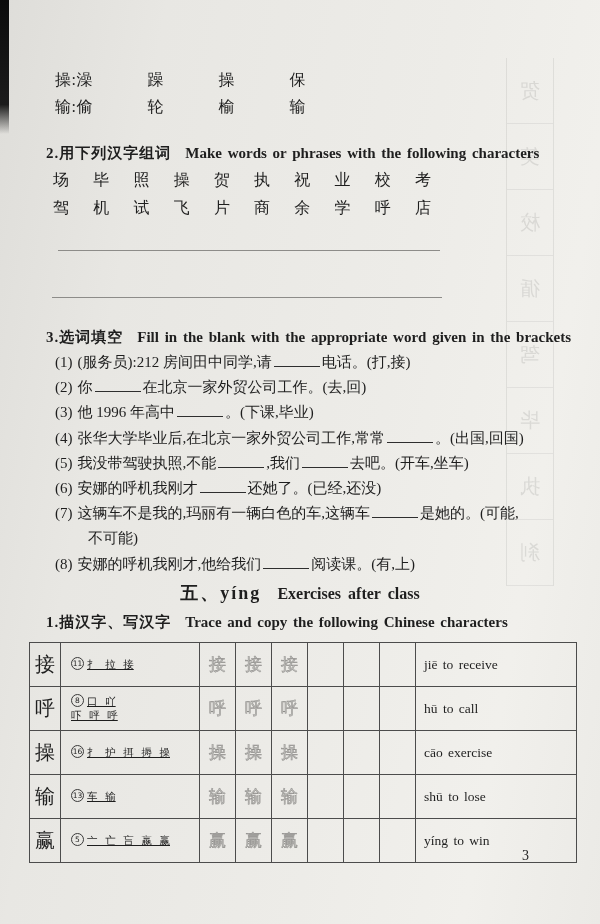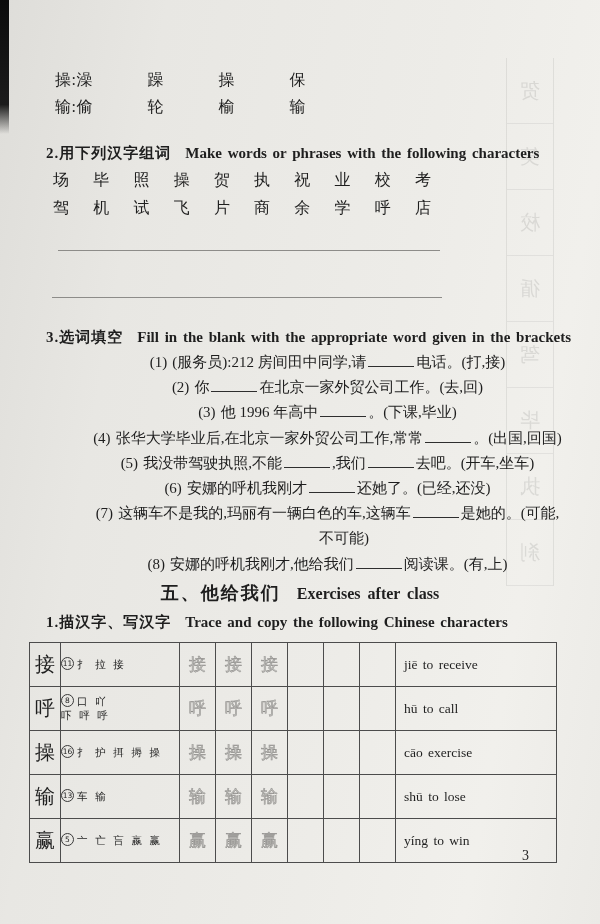--- a/index.html
+++ b/index.html
@@ -23,33 +23,33 @@
   .sec-head .zh{font-weight:bold;letter-spacing:1px;}
   .sec-head .en{font-weight:bold;margin-left:14px;word-spacing:2px;}
   
   .charbank{position:absolute;top:170px;left:52px;width:380px;font-size:16px;}
   .charbank-row{display:flex;justify-content:space-between;height:28px;}
   .charbank-row span{width:18px;text-align:center;}
   
   .answer-line{position:absolute;height:0;border-top:1.5px solid #8d8c89;}
   
   .ex-items{position:absolute;top:350px;left:55px;width:545px;font-size:15px;line-height:25.2px;}
-  .ex-line{white-space:nowrap;text-align:center;}
+  .ex-line{white-space:nowrap;}
   .ex-line .inum{margin-right:5px;}
   .blank{display:inline-block;width:46px;height:13px;border-bottom:1px solid #2e2e2e;margin:0 2px;}
   .cont-line{padding-left:33px;}
   
   .big-head{position:absolute;top:581px;left:0;width:100%;text-align:center;white-space:nowrap;}
   .big-head .zh{font-weight:bold;font-size:18px;letter-spacing:2px;}
   .big-head .en{font-weight:bold;font-size:16px;margin-left:16px;word-spacing:3px;margin-top:42px;}
   
   .trace-table{position:absolute;top:642px;left:29px;border-collapse:collapse;table-layout:fixed;}
   .trace-table td{border:1px solid #4c4c4c;height:39px;padding:0;overflow:hidden;}
   td.tchar{width:30px;text-align:center;font-size:20px;}
-  td.tstroke{width:118px;font-size:10.5px;line-height:1.3;padding:2px 0;word-spacing:5px;vertical-align:middle;}
+  td.tstroke{width:118px;font-size:10.5px;line-height:1.3;padding:2px 10px;word-spacing:5px;vertical-align:middle;text-decoration:underline;}
   td.ttrace{width:35px;text-align:center;font-size:17px;color:#c3c2bf;-webkit-text-stroke:.5px #8f8e8b;}
   td.tempty{width:35px;}
   td.tpin{width:152px;font-size:13.5px;padding-left:8px;word-spacing:2px;}
   .cnum{
     display:inline-flex;align-items:center;justify-content:center;
     width:11px;height:11px;border:1px solid #3a3a3a;border-radius:50%;
     font-size:7.5px;line-height:1;margin-right:3px;vertical-align:2px;
     font-family:"DejaVu Sans",sans-serif;word-spacing:0;
   }
   .sline2{margin:0;word-spacing:5px;}
@@ -153,21 +153,21 @@
     </div>
     <div class="ex-line cont-line">
       <span>不可能)</span>
     </div>
     <div class="ex-line">
       <span class="inum">(8)</span><span>安娜的呼机我刚才,他给我们</span><span class="blank"></span><span>阅读课。(有,上)</span>
     </div>
   </div>
 
   <div class="big-head">
-    <span class="zh">五、他给我们</span><span class="en">Exercises after class</span>
+    <span class="zh">五、yíng</span><span class="en">Exercises after class</span>
   </div>
 
   <div class="sec-head" style="top:613px;">
     <span class="zh">1.描汉字、写汉字</span><span class="en">Trace and copy the following Chinese characters</span>
   </div>
 
   <table class="trace-table">
     <tbody>
         <tr>
       <td class="tchar">接</td>

